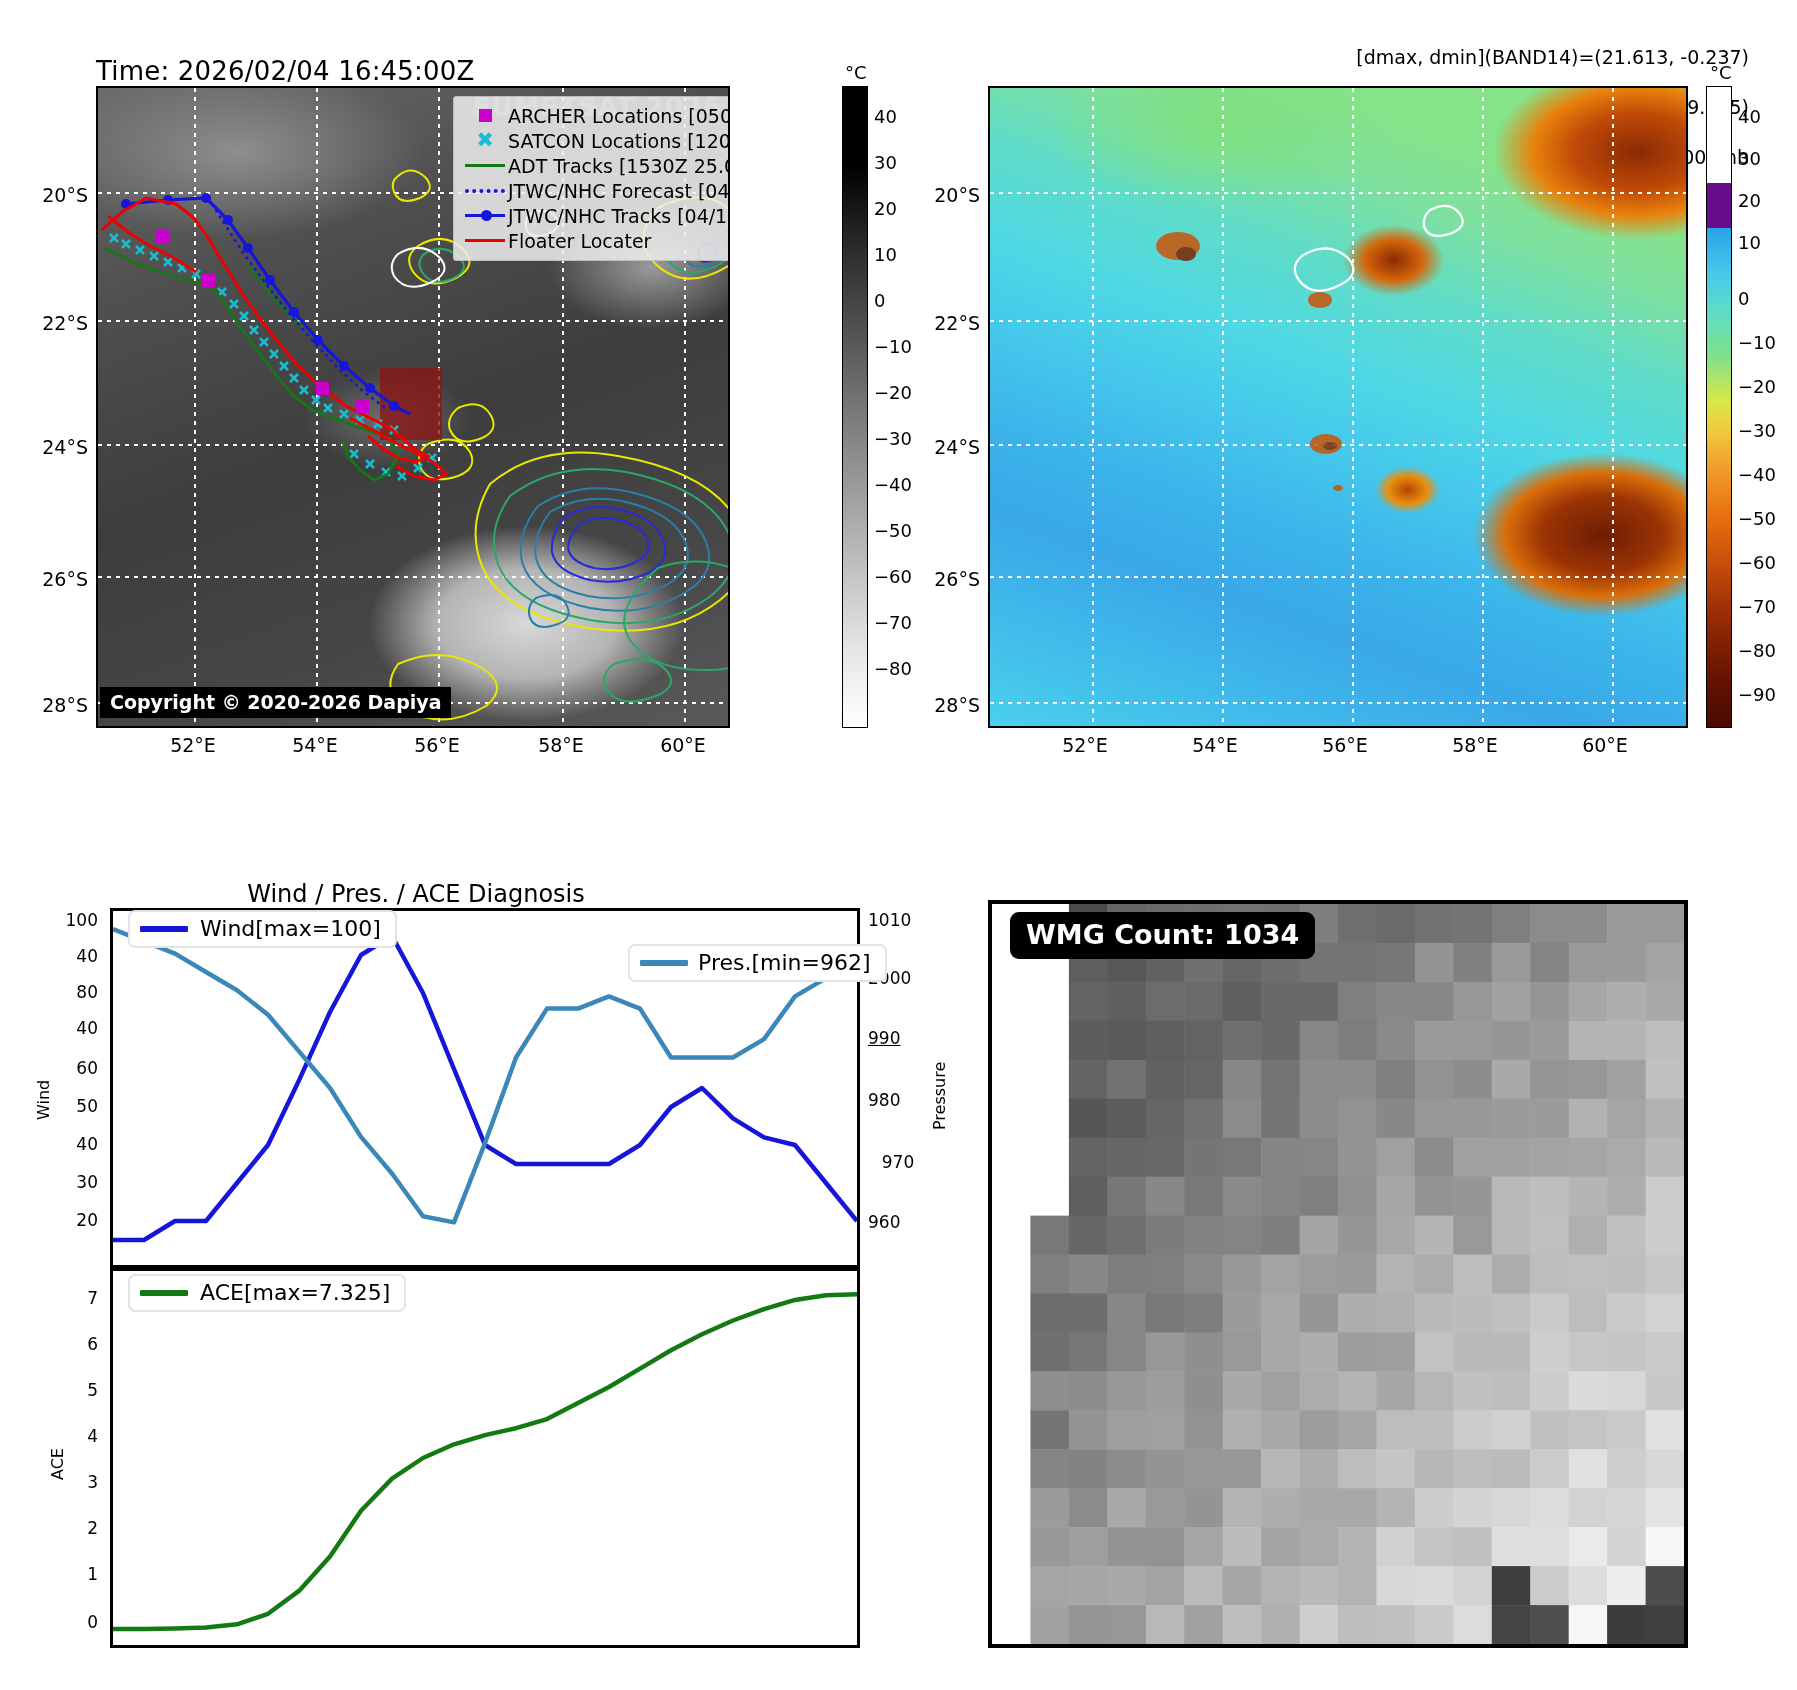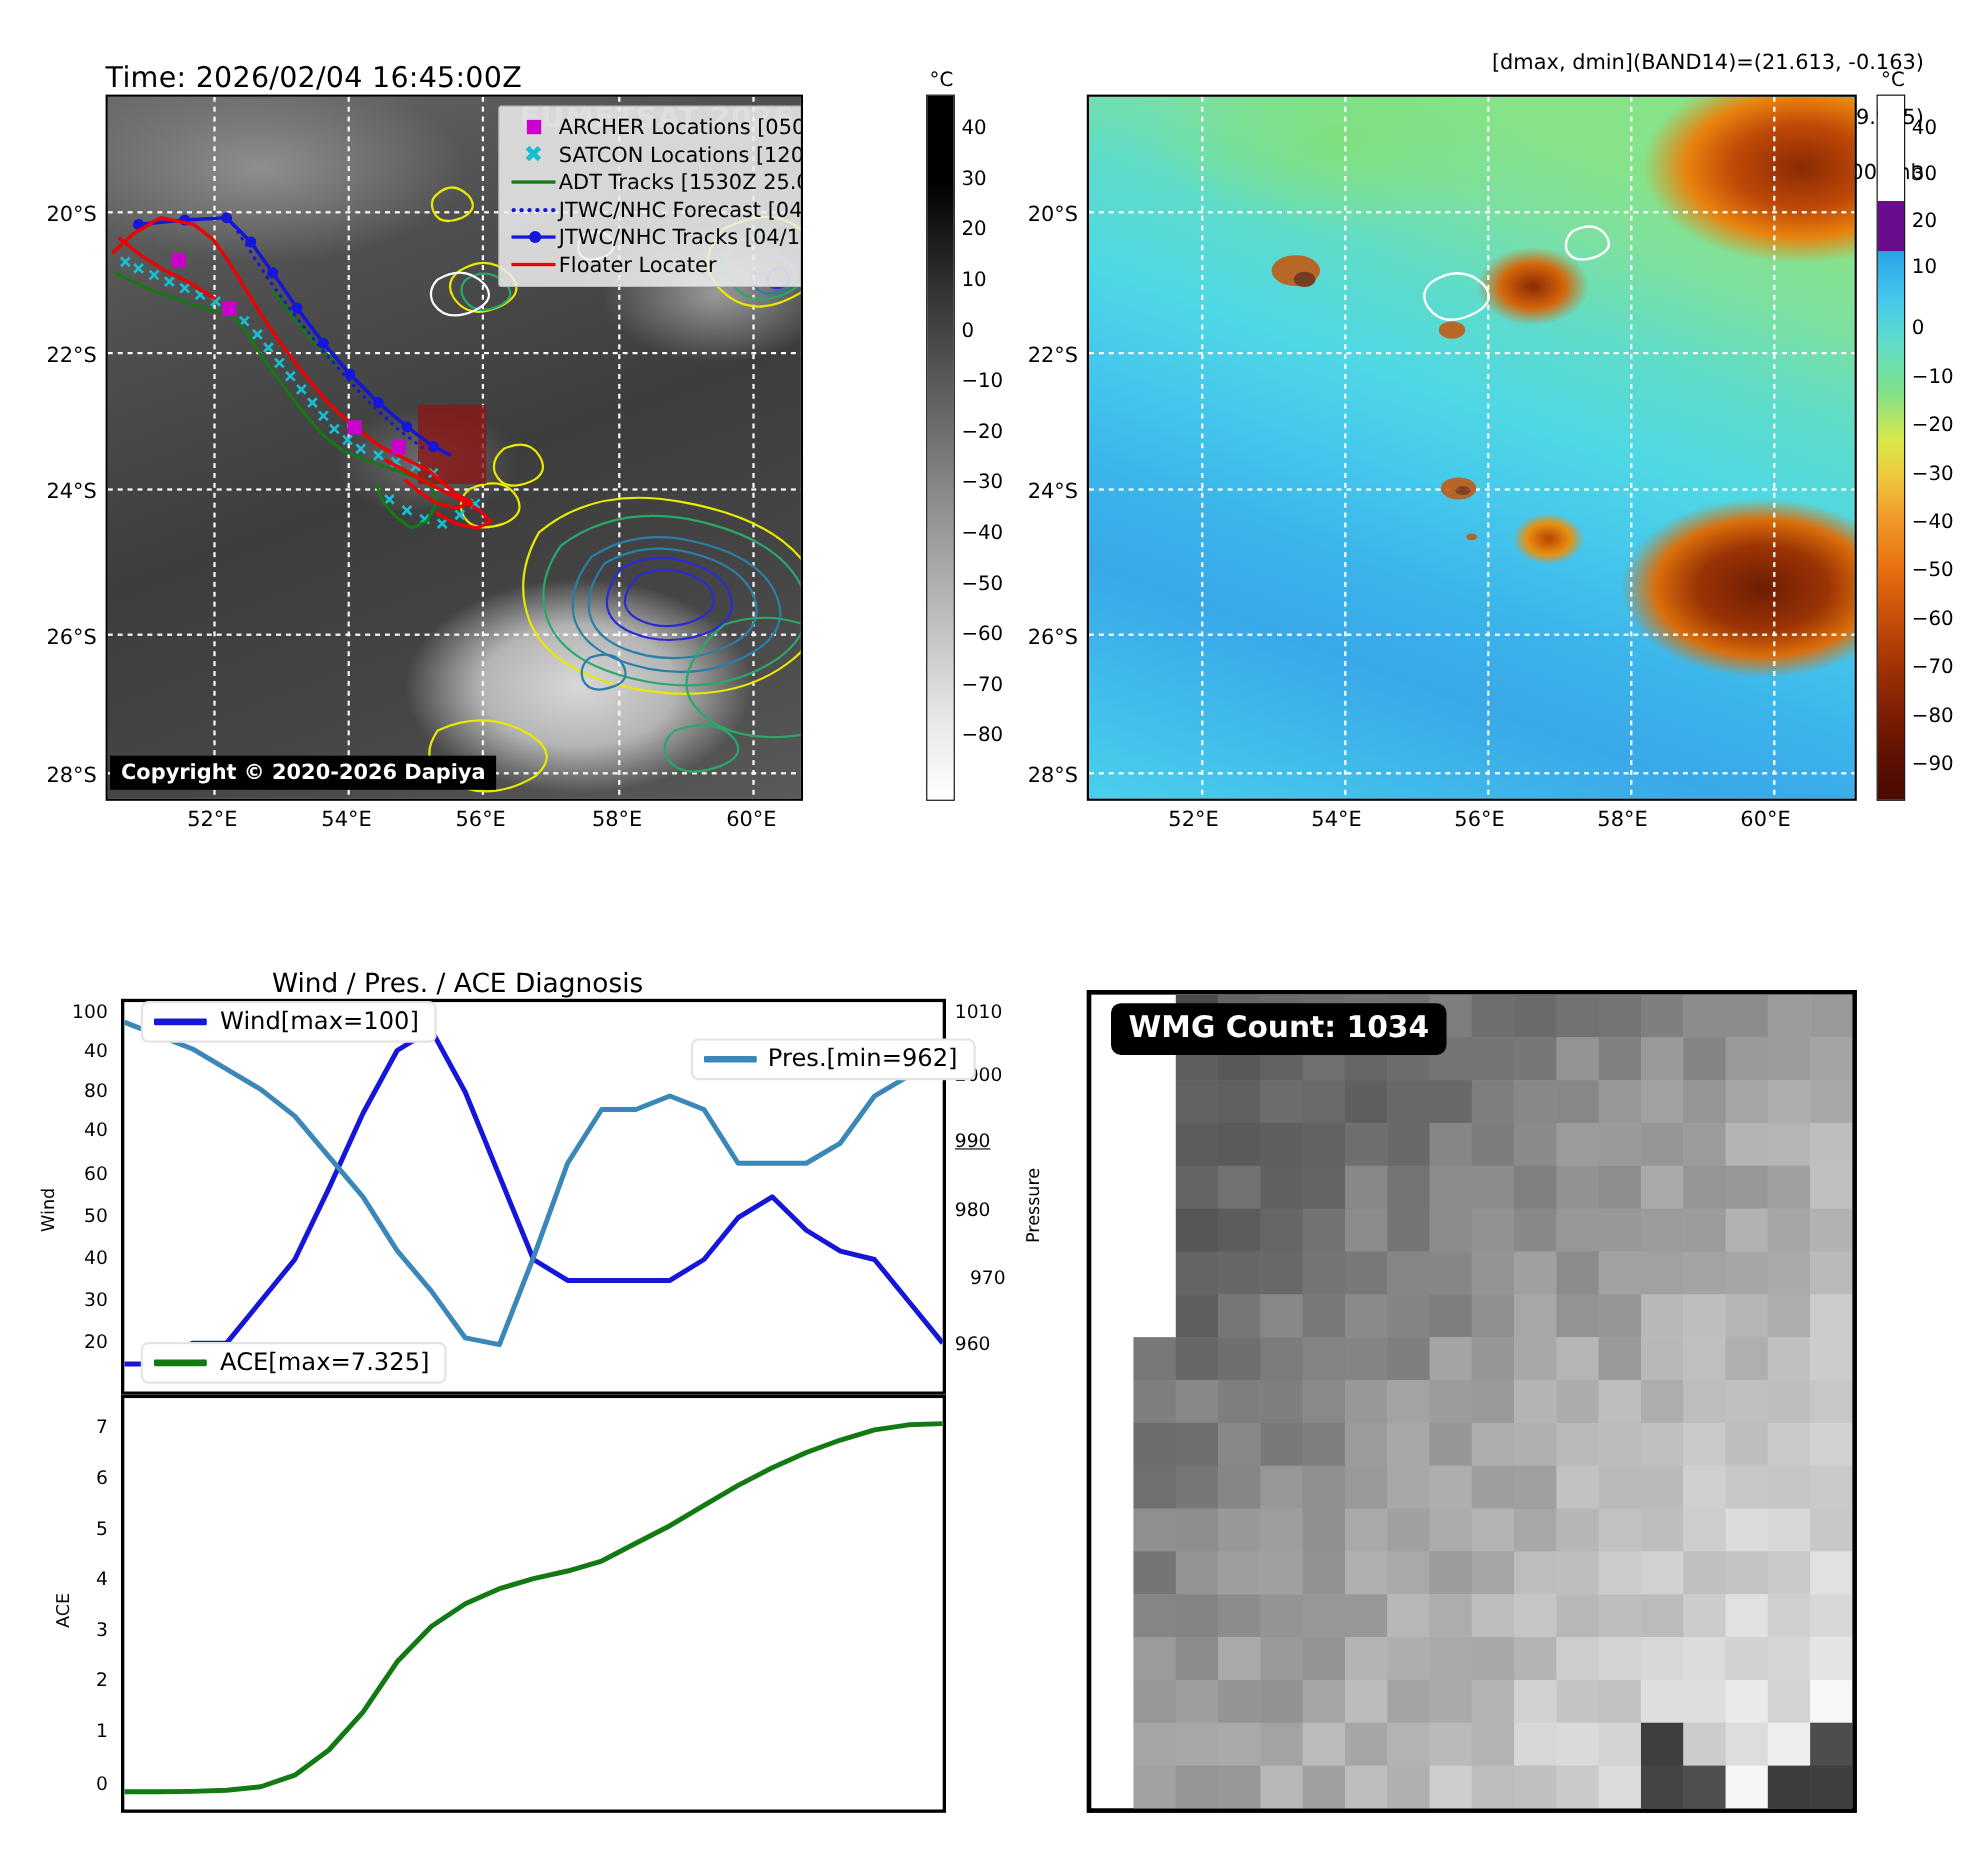--- a/index.html
+++ b/index.html
@@ -261,21 +261,21 @@
   <div class="cb-tick" style="left:874px;top:428px;">−30</div>
   <div class="cb-tick" style="left:874px;top:474px;">−40</div>
   <div class="cb-tick" style="left:874px;top:520px;">−50</div>
   <div class="cb-tick" style="left:874px;top:566px;">−60</div>
   <div class="cb-tick" style="left:874px;top:612px;">−70</div>
   <div class="cb-tick" style="left:874px;top:658px;">−80</div>
 </div>
 
 <div>
   <div id="tr-head">
-    <div>[dmax, dmin](BAND14)=(21.613, -0.163)</div>
+    <div>[dmax, dmin](BAND14)=(21.613, -0.237)</div>
     <div>[dmax, dmin](AWV)=(-28.236, -29.965)</div>
     <div>19S.FYTIA | 25kt, 1002mb</div>
   </div>
 
   <div class="lat-lab" style="left:900px;top:184px;">20°S</div>
   <div class="lat-lab" style="left:900px;top:312px;">22°S</div>
   <div class="lat-lab" style="left:900px;top:436px;">24°S</div>
   <div class="lat-lab" style="left:900px;top:568px;">26°S</div>
   <div class="lat-lab" style="left:900px;top:694px;">28°S</div>
 
@@ -387,21 +387,21 @@
   </div>
   <div class="tickl" style="left:52px;top:1288px;">7</div>
   <div class="tickl" style="left:52px;top:1334px;">6</div>
   <div class="tickl" style="left:52px;top:1380px;">5</div>
   <div class="tickl" style="left:52px;top:1426px;">4</div>
   <div class="tickl" style="left:52px;top:1472px;">3</div>
   <div class="tickl" style="left:52px;top:1518px;">2</div>
   <div class="tickl" style="left:52px;top:1564px;">1</div>
   <div class="tickl" style="left:52px;top:1612px;">0</div>
 
-  <div class="chart-legend" style="left:128px;top:1220px;">
+  <div class="chart-legend" style="left:128px;top:1274px;">
     <span class="sw" style="background:#137a13;"></span>
     <span>ACE[max=7.325]</span>
   </div>
 </div>
 
 <div>
   <div id="wmg-badge">WMG Count: 1034</div>
   <div id="wmg-wrap">
     <svg id="wmg-svg" width="692" height="740" style="position:absolute;left:0;top:0;background:#ffffff;">
         <rect x="76.9" y="0.0" width="39.0" height="39.5" fill="rgb(75,75,75)"></rect>

